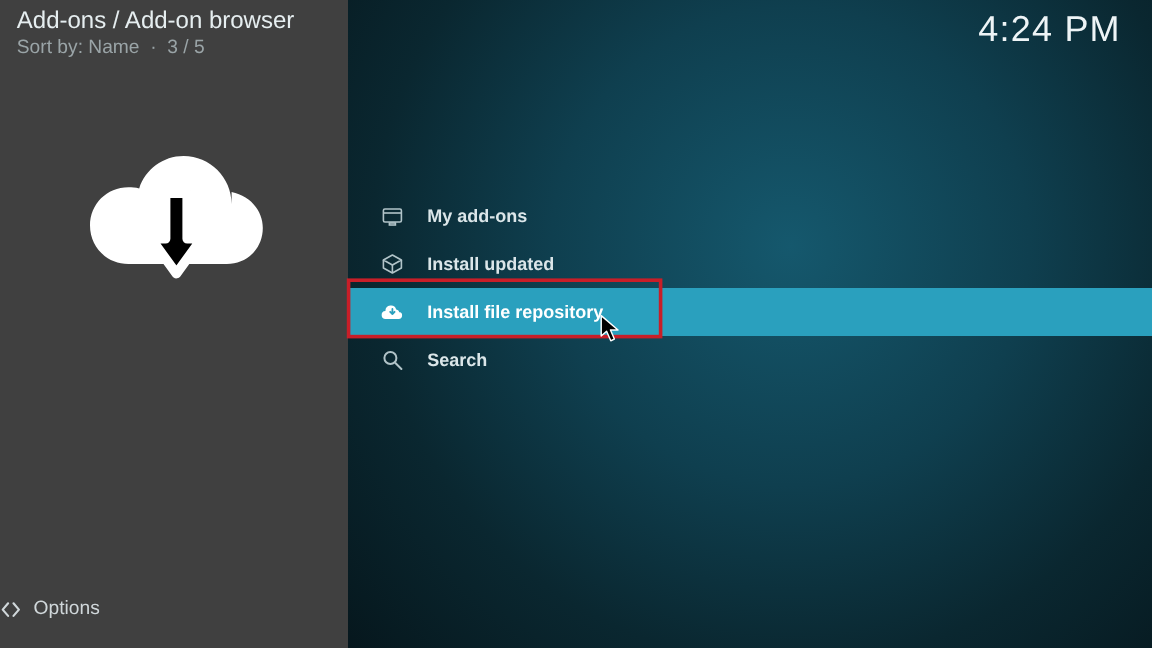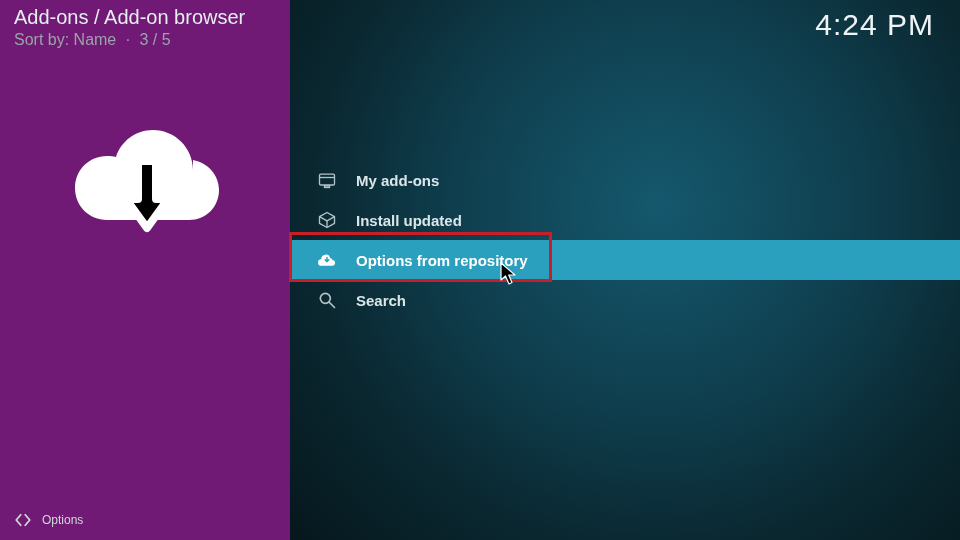--- a/index.html
+++ b/index.html
@@ -5,40 +5,40 @@
   * { margin: 0; padding: 0; box-sizing: border-box; }
   html, body { width: 960px; height: 540px; overflow: hidden; font-family: Arial, Helvetica, sans-serif; }
   body { background: #000; color: #e6eef0; }
 
   .app { display: flex; width: 960px; height: 540px; position: relative; }
 
   
   .sidebar {
     width: 290px;
     height: 540px;
-    background: #701a75;
+    background: #404040;
     position: relative;
     flex: 0 0 290px;
   }
   .breadcrumb {
     position: absolute; top: 6px; left: 14px;
     font-size: 20px; font-weight: 300; color: #e6eef0;
   }
   .sortline {
     position: absolute; top: 31px; left: 14px;
     font-size: 16px; color: #9aa4a7;
   }
   .cloud-wrap {
     position: absolute; top: 120px; left: 0; width: 290px; text-align: center;
   }
 
   .footer-bar {
-    position: absolute; left: 0; bottom: 4px; width: 290px; height: 32px;
-    display: flex; align-items: center; gap: 10px; padding-left: 14px;
-    color: #d0d7da; font-size: 12px;
+    position: absolute; left: 0; bottom: 16px; width: 290px; height: 32px;
+    display: flex; align-items: center; gap: 10px; padding-left: 0;
+    color: #d0d7da; font-size: 16px;
   }
   .footer-bar .icon { width: 18px; height: 18px; display: inline-flex; align-items: center; justify-content: center; }
 
   
   .content {
     flex: 1 1 auto;
     height: 540px;
     background: radial-gradient(circle at 55% 38%, #15586d 0%, #0f3f4f 40%, #0a2730 70%, #06171d 100%);
     position: relative;
     padding-left: 35px;
@@ -148,21 +148,21 @@
         <span>Install updated</span>
       </div>
 
       <div class="menu-item selected">
         <span class="icon">
           <svg width="20" height="20" viewBox="0 0 24 24" fill="#ffffff">
             <path d="M19 13.5a4 4 0 0 0-3.2-3.9A5.5 5.5 0 0 0 5 11a4 4 0 0 0 .5 8H18a3.5 3.5 0 0 0 1-6.9z"></path>
             <path d="M12 9v5m0 0l-2.2-2.2M12 14l2.2-2.2" stroke="#2aa0be" stroke-width="1.8" fill="none" stroke-linecap="round" stroke-linejoin="round"></path>
           </svg>
         </span>
-        <span>Options from repository</span>
+        <span>Install file repository</span>
       </div>
 
 
       <div class="menu-item">
         <span class="icon">
           <svg width="20" height="20" viewBox="0 0 24 24" fill="none" stroke="#cfdfe3" stroke-width="2" stroke-linecap="round">
             <circle cx="10" cy="10" r="6"></circle>
             <line x1="15" y1="15" x2="21" y2="21"></line>
           </svg>
         </span>

